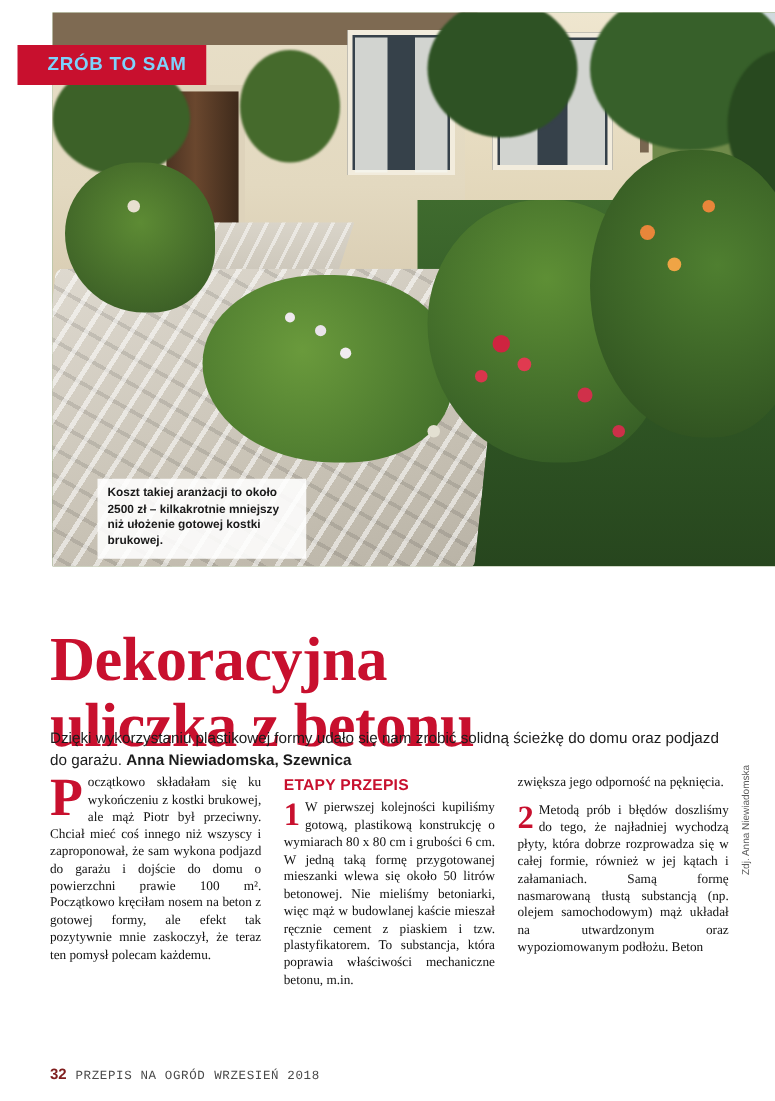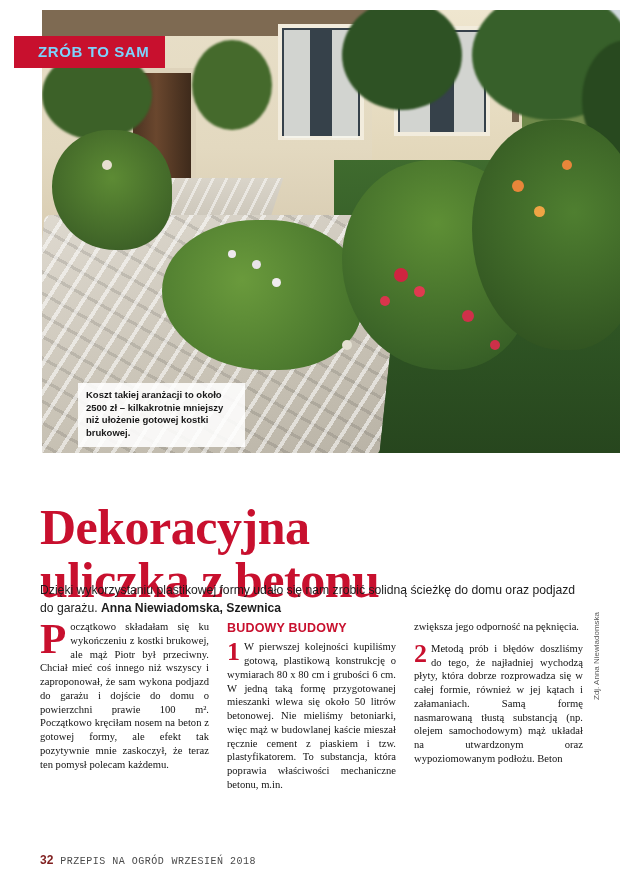--- a/index.html
+++ b/index.html
@@ -352,21 +352,21 @@
     <span>Dzięki wykorzystaniu plastikowej formy udało się nam zrobić solidną ścieżkę do domu oraz podjazd do garażu. </span><b>Anna Niewiadomska, Szewnica</b>
   </p>
 
   <div class="cols">
 
     <div class="col">
       <p class="dropcap">Początkowo składałam się ku wykończeniu z kostki brukowej, ale mąż Piotr był przeciwny. Chciał mieć coś innego niż wszyscy i zaproponował, że sam wykona podjazd do garażu i dojście do domu o powierzchni prawie 100 m². Początkowo kręciłam nosem na beton z gotowej formy, ale efekt tak pozytywnie mnie zaskoczył, że teraz ten pomysł polecam każdemu.</p>
     </div>
 
     <div class="col">
-      <div class="sec-title">BUDOWY BUDOWY</div>
+      <div class="sec-title">ETAPY PRZEPIS</div>
       <p class="numpara"><span class="num">1</span><span>W pierwszej kolejności kupiliśmy gotową, plastikową konstrukcję o wymiarach 80 x 80 cm i grubości 6 cm. W jedną taką formę przygotowanej mieszanki wlewa się około 50 litrów betonowej. Nie mieliśmy betoniarki, więc mąż w budowlanej kaście mieszał ręcznie cement z piaskiem i tzw. plastyfikatorem. To substancja, która poprawia właściwości mechaniczne betonu, m.in.</span></p>
     </div>
 
     <div class="col">
       <p>zwiększa jego odporność na pęknięcia.</p>
       <div class="gap"></div>
       <p class="numpara"><span class="num">2</span><span>Metodą prób i błędów doszliśmy do tego, że najładniej wychodzą płyty, która dobrze rozprowadza się w całej formie, również w jej kątach i załamaniach. Samą formę nasmarowaną tłustą substancją (np. olejem samochodowym) mąż układał na utwardzonym oraz wypoziomowanym podłożu. Beton</span></p>
     </div>
 
   </div>

